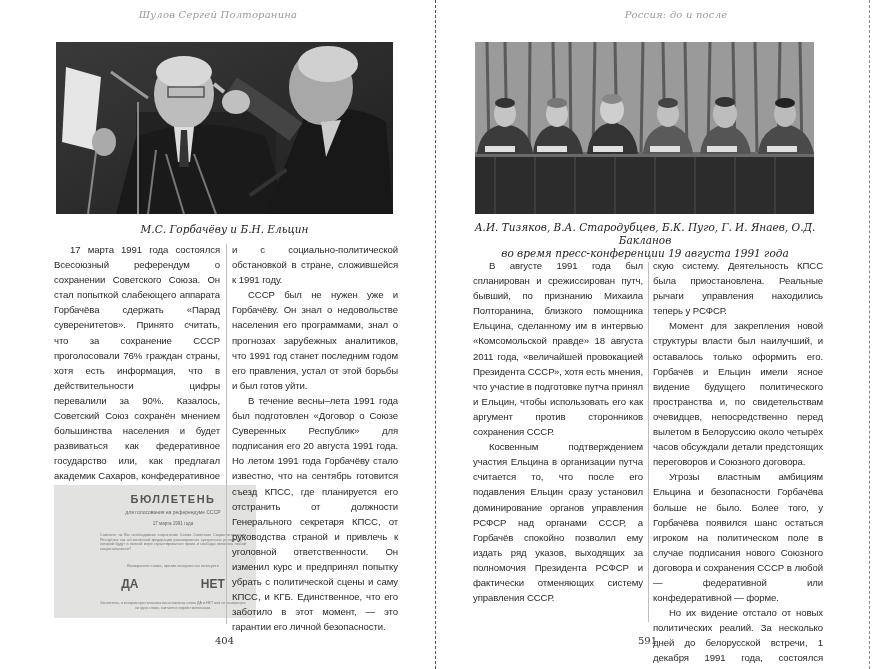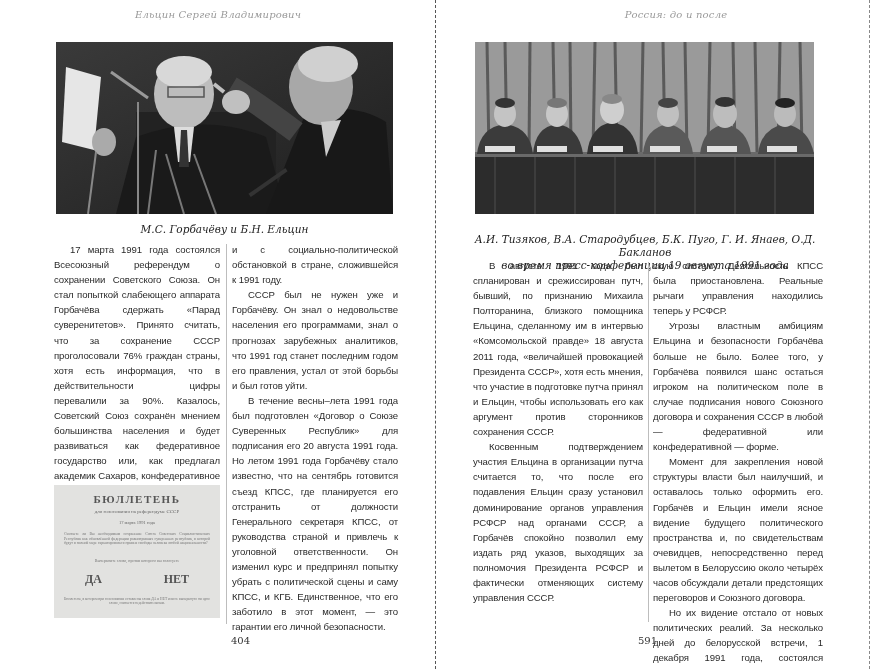--- a/index.html
+++ b/index.html
@@ -40,36 +40,36 @@
   .col p.ind { text-indent: 16px; }
   .col-rule {
     position: absolute; width: 0; border-left: 1px solid #bdbdbd;
   }
   .folio {
     position: absolute; top: 635px; font-family: "DejaVu Serif", serif;
     font-size: 10px; color: #333;
   }
   .ballot {
     position: absolute; left: 54px; top: 485px; width: 166px; height: 133px;
-    background: #e2e2e0; color: #444; font-family: Liberation Serif, serif;
-    text-align: center; overflow: hidden;
+    background: #e2e2e0; color: #444; font-family: Liberation Sans, sans-serif;
+    text-align: center; overflow: hidden; padding-left: 36px;
   }
   .ballot .t1 { font-weight: bold; font-size: 11px; letter-spacing: 1.5px; margin-top: 8px; color: #555; }
   .ballot .t2 { font-size: 5px; margin-top: 4px; color: #666; }
   .ballot .t3 { font-size: 4.5px; margin-top: 6px; color: #666; }
   .ballot .t4 { font-size: 3.8px; margin: 7px 10px 0; line-height: 4.6px; text-align: justify; color: #777; }
   .ballot .t5 { font-size: 4px; margin-top: 12px; color: #777; }
   .ballot .yn { display: flex; justify-content: space-around; margin-top: 9px; font-size: 12px; font-weight: bold; color: #555; }
   .ballot .t6 { font-size: 3.6px; margin: 10px 10px 0; line-height: 4.4px; color: #777; }
 </style>
 </head>
 <body>
 
 <div class="page page-left">
-  <div class="running-head">Ельцин Сергей Владимирович</div>
+  <div class="running-head">Шулов Сергей Полторанина</div>
 
   <div class="photo" style="left:56px; top:42px; width:337px; height:172px;" title="Gorbachev and Yeltsin at a podium, Yeltsin pointing">
     <svg viewBox="0 0 337 172" preserveAspectRatio="none">
       <defs>
         <linearGradient id="bgL" x1="0" y1="0" x2="1" y2="1">
           <stop offset="0" stop-color="#3a3a3a"></stop>
             <stop offset="1" stop-color="#1e1e1e"></stop>
         </linearGradient>
       </defs>
       <rect width="337" height="172" fill="url(#bgL)"></rect>
@@ -120,21 +120,21 @@
 
   <div class="col-rule" style="left:226px; top:244px; height:380px;"></div>
 
   <div class="col" style="left:232px; top:242px; width:166px;">
     <p>и с социально-политической обстановкой в стране, сложившейся к 1991 году.</p>
     <p class="ind">СССР был не нужен уже и Горбачёву. Он знал о недовольстве населения его программами, знал о прогнозах зарубежных аналитиков, что 1991 год станет последним годом его правления, устал от этой борьбы и был готов уйти.</p>
     <p class="ind">В течение весны–лета 1991 года был подготовлен «Договор о Союзе Суверенных Республик» для подписания его 20 августа 1991 года. Но летом 1991 года Горбачёву стало известно, что на сентябрь готовится съезд КПСС, где планируется его отстранить от должности Генерального секретаря КПСС, от руководства страной и привлечь к уголовной ответственности. Он изменил курс и предпринял попытку убрать с политической сцены и саму КПСС, и КГБ. Единственное, что его заботило в этот момент, — это гарантии его личной безопасности.</p>
 
   </div>
 
-  <div class="folio" style="left:215px;margin-left:16px;">404</div>
+  <div class="folio" style="left:215px;">404</div>
 </div>
 
 <div class="spine"></div>
 
 <div class="page page-right">
   <div class="running-head">Россия: до и после</div>
 
   <div class="photo" style="left:38px; top:42px; width:339px; height:172px;" title="Six men seated at a long table with microphones in front of a curtain at a press conference">
     <svg viewBox="0 0 339 172" preserveAspectRatio="none">
       <rect width="339" height="172" fill="#9a9a9a"></rect>
@@ -190,36 +190,36 @@
       <g fill="#e0e0e0">
         <rect x="10" y="104" width="30" height="6"></rect>
           <rect x="62" y="104" width="30" height="6"></rect>
         <rect x="118" y="104" width="30" height="6"></rect>
           <rect x="175" y="104" width="30" height="6"></rect>
         <rect x="232" y="104" width="30" height="6"></rect>
           <rect x="292" y="104" width="30" height="6"></rect>
       </g>
     </svg>
   </div>
-  <div class="caption" style="left:28px; top:233px; width:360px;">
+  <div class="caption" style="left:28px; top:221px; width:360px;">
     <div>А.И. Тизяков, В.А. Стародубцев, Б.К. Пуго, Г. И. Янаев, О.Д. Бакланов</div>
     <div>во время пресс-конференции 19 августа 1991 года</div>
   </div>
 
   <div class="col" style="left:36px; top:258px; width:170px;">
     <p class="ind">В августе 1991 года был спланирован и срежиссирован путч, бывший, по признанию Михаила Полторанина, близкого помощника Ельцина, сделанному им в интервью «Комсомольской правде» 18 августа 2011 года, «величайшей провокацией Президента СССР», хотя есть мнения, что участие в подготовке путча принял и Ельцин, чтобы использовать его как аргумент против сторонников сохранения СССР.</p>
     <p class="ind">Косвенным подтверждением участия Ельцина в организации путча считается то, что после его подавления Ельцин сразу установил доминирование органов управления РСФСР над органами СССР, а Горбачёв спокойно позволил ему издать ряд указов, выходящих за полномочия Президента РСФСР и фактически отменяющих систему управления СССР.</p>
 
   </div>
 
   <div class="col-rule" style="left:211px; top:262px; height:360px;"></div>
 
   <div class="col" style="left:216px; top:258px; width:170px;">
     <p>скую систему. Деятельность КПСС была приостановлена. Реальные рычаги управления находились теперь у РСФСР.</p>
+    <p class="ind">Момент для закрепления новой структуры власти был наилучший, и оставалось только оформить его. Горбачёв и Ельцин имели ясное видение будущего политического пространства и, по свидетельствам очевидцев, непосредственно перед вылетом в Белоруссию около четырёх часов обсуждали детали предстоящих переговоров и Союзного договора.</p>
     <p class="ind">Угрозы властным амбициям Ельцина и безопасности Горбачёва больше не было. Более того, у Горбачёва появился шанс остаться игроком на политическом поле в случае подписания нового Союзного договора и сохранения СССР в любой — федеративной или конфедеративной — форме.</p>
-    <p class="ind">Момент для закрепления новой структуры власти был наилучший, и оставалось только оформить его. Горбачёв и Ельцин имели ясное видение будущего политического пространства и, по свидетельствам очевидцев, непосредственно перед вылетом в Белоруссию около четырёх часов обсуждали детали предстоящих переговоров и Союзного договора.</p>
     <p class="ind">Но их видение отстало от новых политических реалий. За несколько дней до белорусской встречи, 1 декабря 1991 года, состоялся всеукраинский референдум, на котором более 90% населения высказались за отде-</p>
   </div>
 
   <div class="folio" style="left:201px;">591</div>
 </div>
 
 <div class="right-edge"></div>
 
 </body></html>

